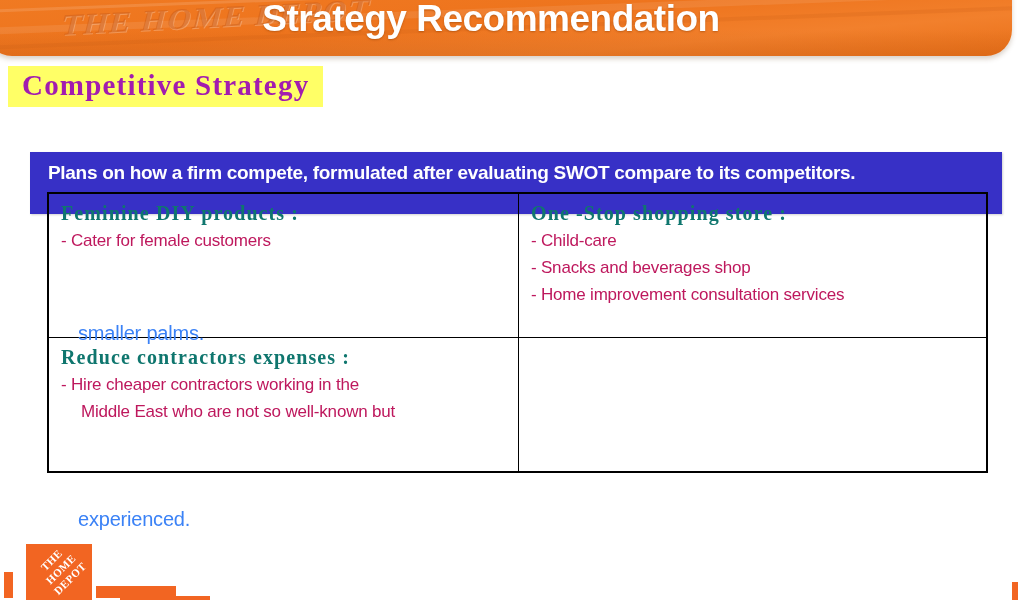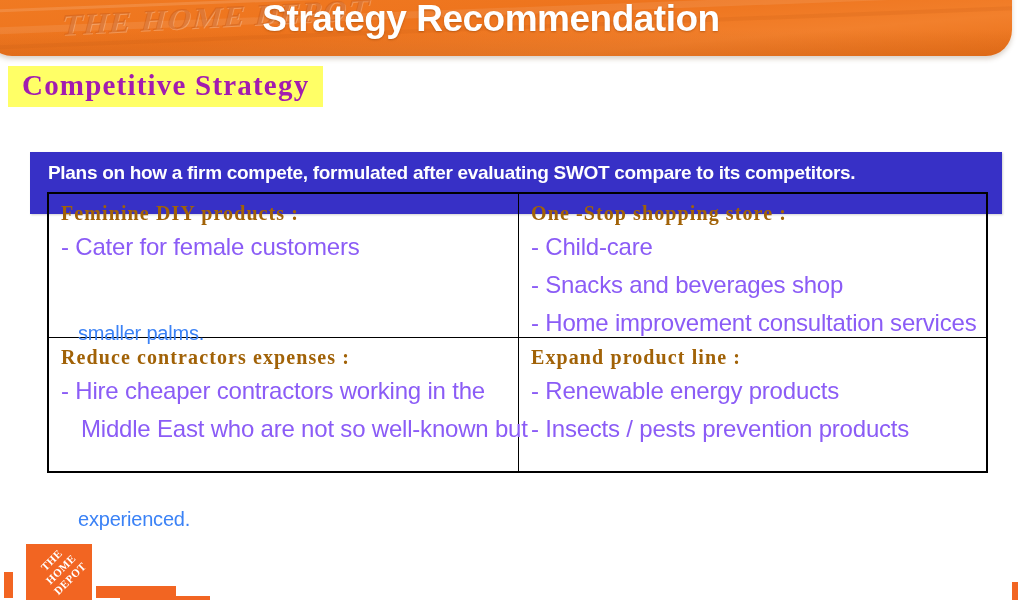--- a/index.html
+++ b/index.html
@@ -151,28 +151,28 @@
     overflow: visible;
   }
   .cell-left  { left: 0;     width: 470px; border-right: 1px solid #000000; }
   .cell-right { left: 470px; width: 467px; }
 
   .cell-heading {
     font-family: "Liberation Serif", serif;
     font-weight: bold;
     font-size: 20px;
     letter-spacing: 1.1px;
-    color: #a16207;
+    color: #0f766e;
     white-space: nowrap;
     margin: 2px 0 3px 0;
   }
   .cell-line {
     font-family: "Liberation Sans", sans-serif;
-    font-size: 24px;
-    color: #8b5cf6;
+    font-size: 17px;
+    color: #be185d;
     line-height: 1.58;
     letter-spacing: -0.2px;
     white-space: nowrap;
   }
   .cell-line.indent { padding-left: 20px; }
   
   .overflow-line {
     position: absolute;
     font-family: "Liberation Sans", sans-serif;
     font-size: 20px;
@@ -286,25 +286,20 @@
     </div>
 
     <div class="table-row row-bot">
 
       <div class="cell cell-left">
         <div class="cell-heading">Reduce contractors expenses :</div>
         <div class="cell-line">- Hire cheaper contractors working in the</div>
         <div class="cell-line indent">Middle East who are not so well-known but</div>
       </div>
 
-      <div class="cell cell-right">
-        <div class="cell-heading">Expand product line :</div>
-        <div class="cell-line">- Renewable energy products</div>
-        <div class="cell-line">- Insects / pests prevention products</div>
-      </div>
     </div>
   </div>
 
   <div class="overflow-line" style="left:78px; top:322px;">smaller palms.</div>
   <div class="overflow-line" style="left:78px; top:468px;margin-top:40px;">experienced.</div>
 
   <div class="footer">
     <div class="hd-tick"></div>
     <div class="hd-logo">
       <div class="hd-logo-text">

